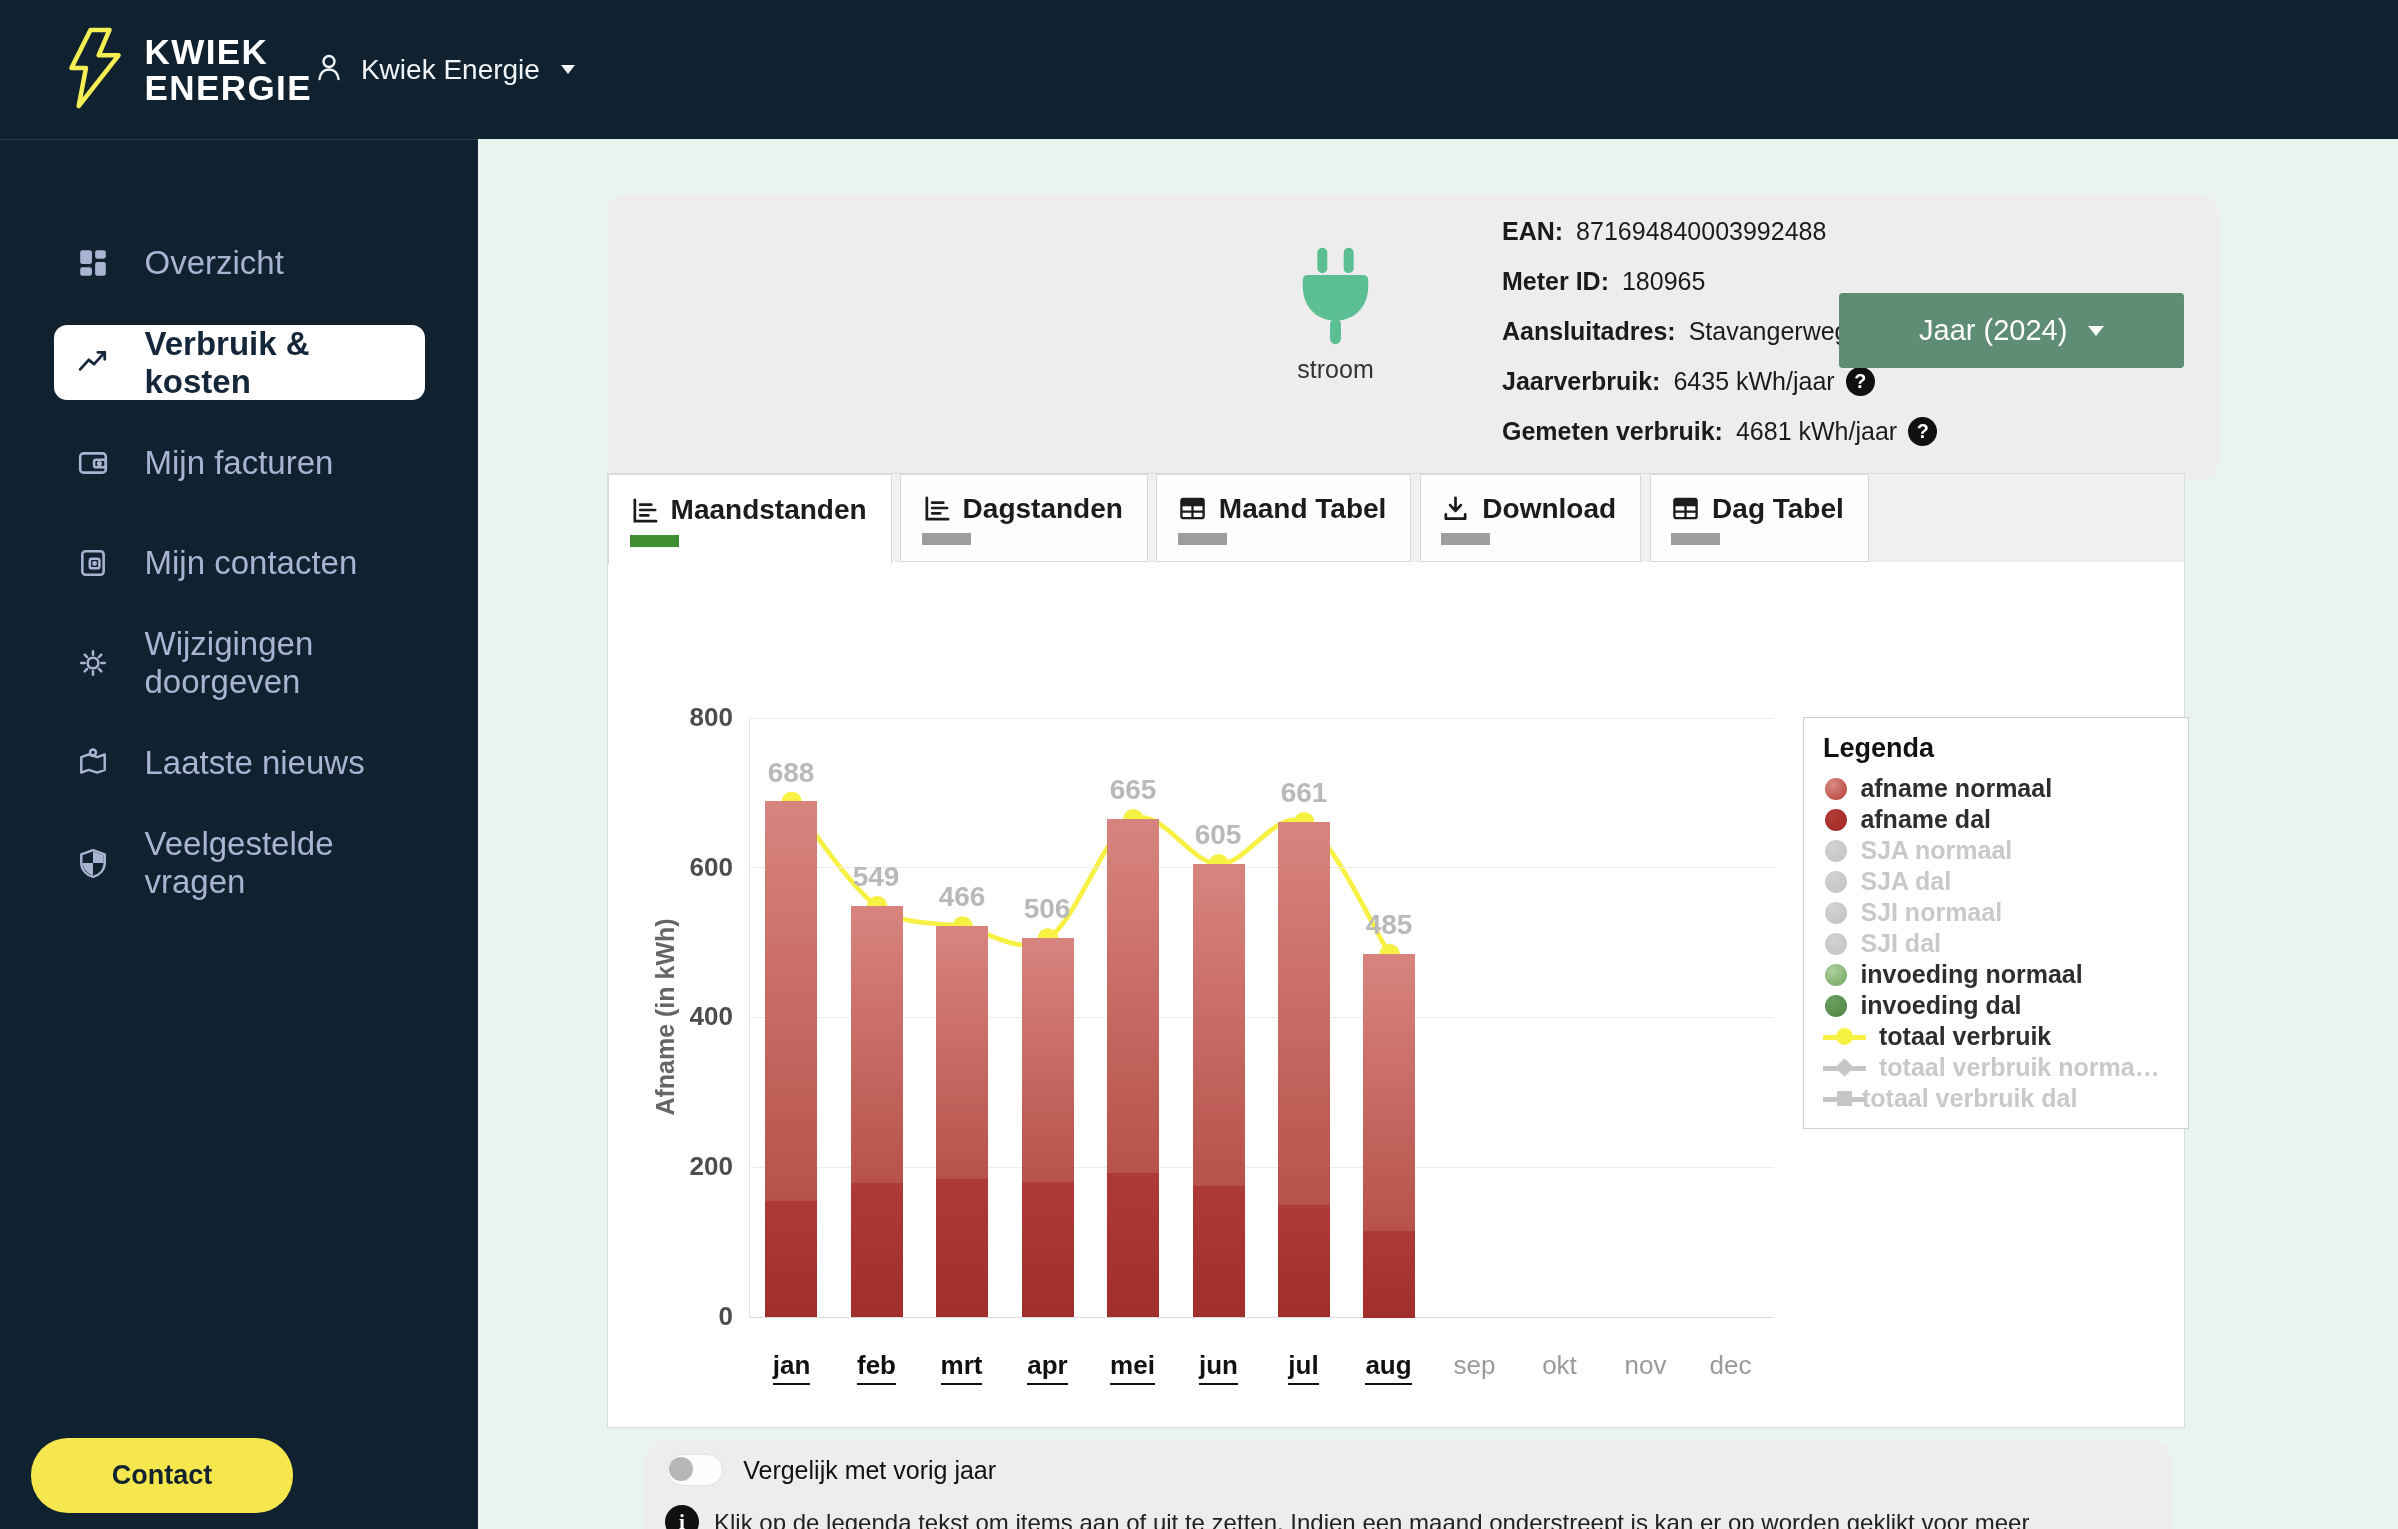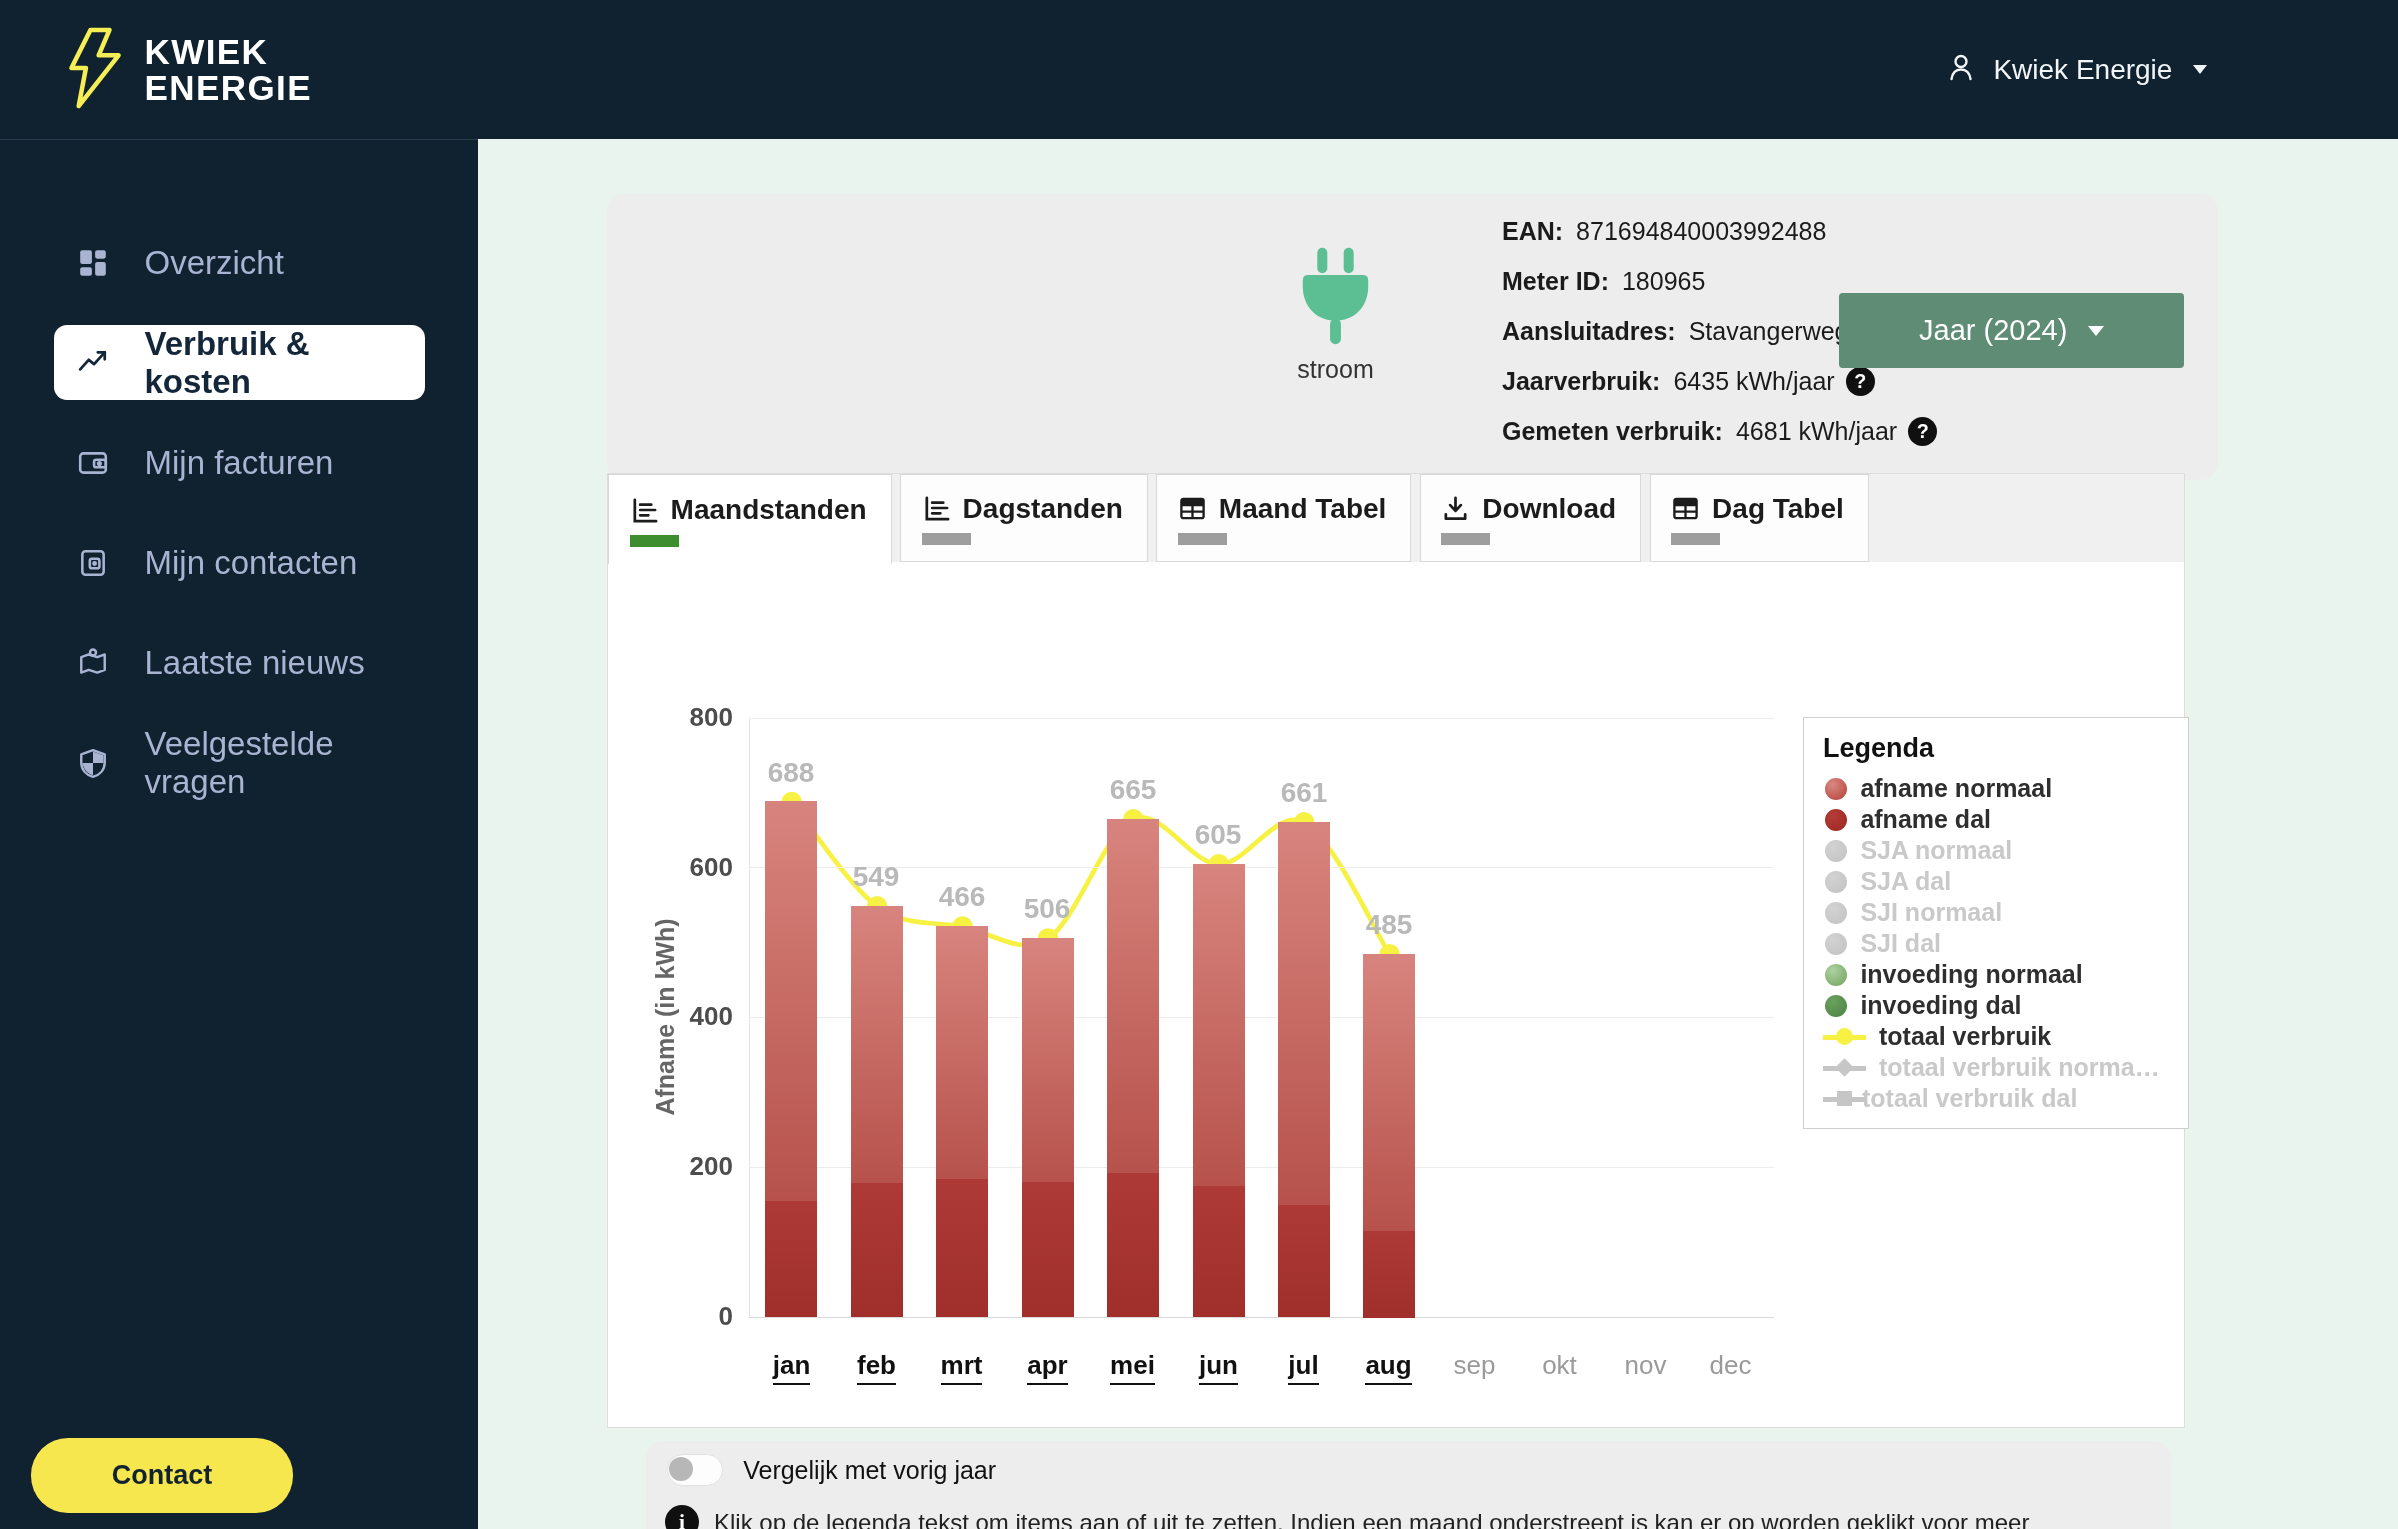--- a/index.html
+++ b/index.html
@@ -4,21 +4,21 @@
 <style>
   * { box-sizing: border-box; }
   html,body { margin:0; padding:0; background:#33424e; }
   #page {
     position:relative; width:2399px; height:1529px; overflow:hidden;
     font-family:"Liberation Sans", sans-serif; background:#e9f4ef;
   }
   
   .topbar {
     position:absolute; left:0; top:0; width:2399px; height:139px;
-    background:#10222f; display:flex; align-items:center; justify-content:space-between;
+    background:#10222f; display:flex; align-items:center; justify-content:flex-start;
     padding:0 56px 0 66px; z-index:5;
   }
   .brand { display:flex; align-items:center; gap:20.6px; cursor:pointer; }
   .brand svg { width:58px; height:84px; }
   .brand-text { color:#ffffff; font-weight:800; font-size:35px; line-height:36px; letter-spacing:1.4px; }
   .user-menu { display:flex; align-items:center; gap:15px; color:#f2f5f7; margin-right:136px; cursor:pointer; }
   .user-menu svg { width:34px; height:34px; }
   .user-name { font-size:28px; }
   .caret-down { display:inline-block; width:0; height:0; border-left:8.4px solid transparent; border-right:8.4px solid transparent; border-top:10.3px solid currentColor; margin-left:5.6px; }
   
@@ -195,20 +195,29 @@
             <svg viewBox="0 0 30 30" fill="none" stroke="currentColor" stroke-width="2.4" stroke-linejoin="round">
               <rect x="5" y="4" width="20" height="22" rx="3"></rect>
               <rect x="12" y="11" width="9" height="9" rx="2"></rect>
               <circle cx="16.5" cy="15.5" r="1.1" fill="currentColor"></circle>
             </svg>
           </span>
           <span>Mijn contacten</span>
         </div>
         <div class="nav-item">
           <span class="nav-ico">
+            <svg viewBox="0 0 30 30" fill="none" stroke="currentColor" stroke-width="2.4" stroke-linecap="round">
+              <circle cx="15" cy="15" r="5"></circle>
+              <path d="M15 4 v3.2 M15 22.8 v3.2 M4 15 h3.2 M22.8 15 h3.2 M7.2 7.2 l2.3 2.3 M20.5 20.5 l2.3 2.3 M22.8 7.2 l-2.3 2.3 M9.5 20.5 l-2.3 2.3"></path>
+            </svg>
+          </span>
+          <span>Wijzigingen doorgeven</span>
+        </div>
+        <div class="nav-item">
+          <span class="nav-ico">
             <svg viewBox="0 0 30 30" fill="none" stroke="currentColor" stroke-width="2.3" stroke-linejoin="round">
               <path d="M4 9.5 L11 7 L19 9.5 L26 7 V21.5 L19 24 L11 21.5 L4 24 Z"></path>
               <circle cx="15" cy="5.2" r="2.8"></circle>
             </svg>
           </span>
           <span>Laatste nieuws</span>
         </div>
         <div class="nav-item">
           <span class="nav-ico">
             <svg viewBox="0 0 30 30">

